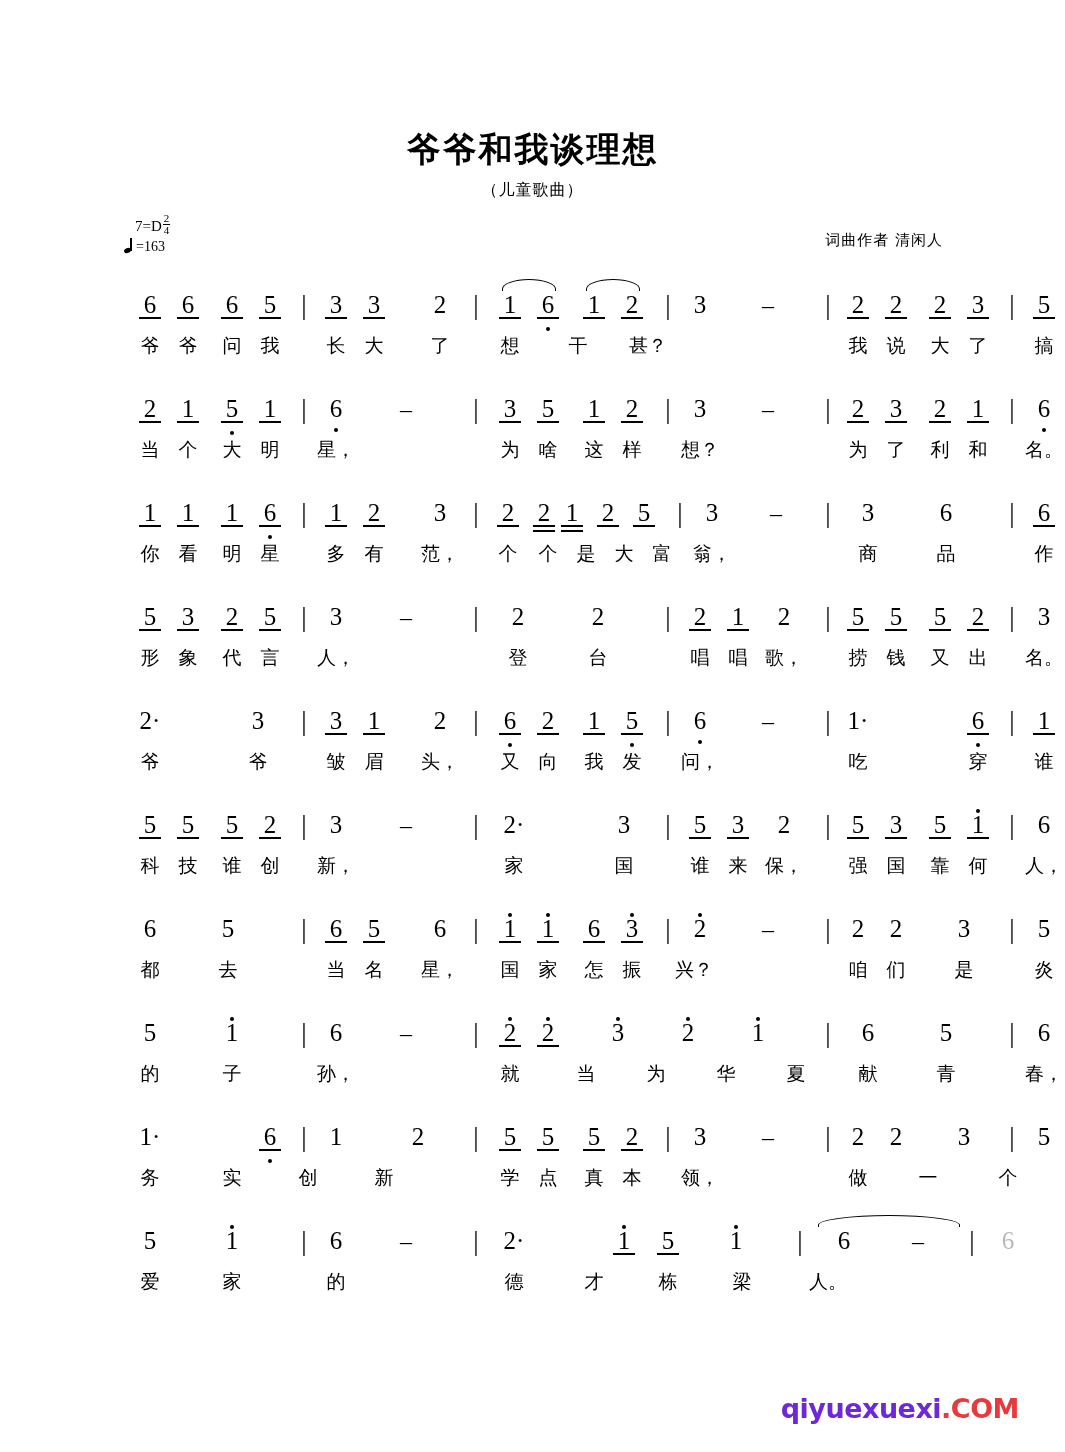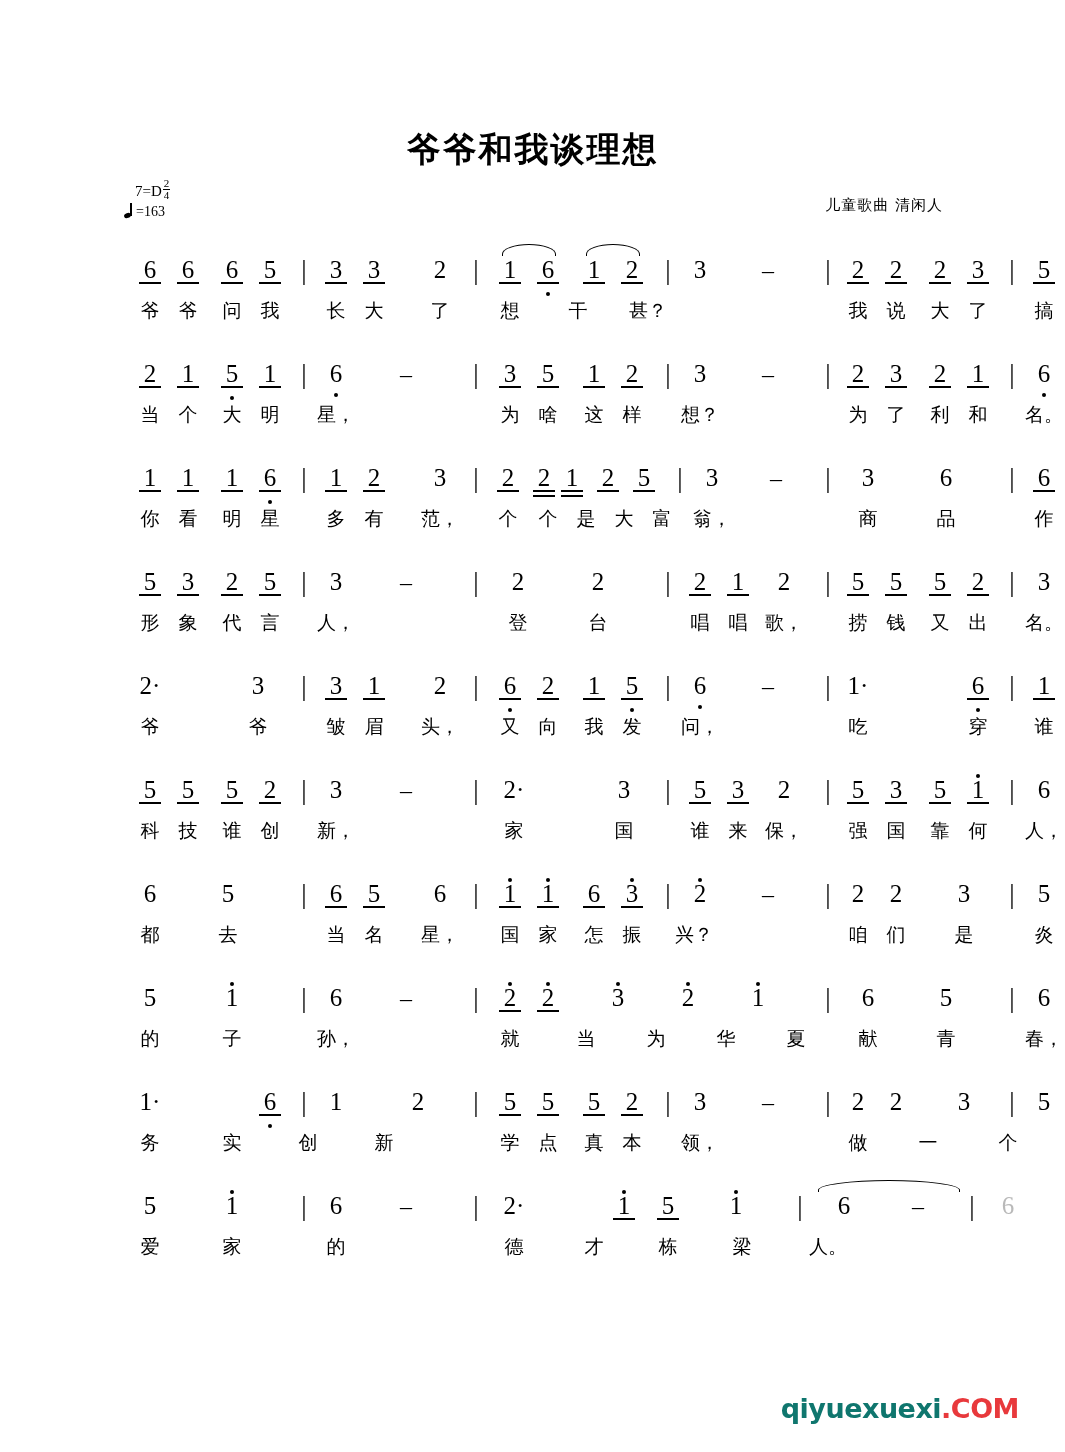--- a/index.html
+++ b/index.html
@@ -209,38 +209,39 @@
   
   .watermark {
     position: absolute;
     right: 46px;
     bottom: 28px;
     font-family: "DejaVu Sans", sans-serif;
     font-size: 27px;
     font-weight: bold;
     letter-spacing: -0.5px;
   }
-  .watermark .q { color: #0f766e; }
+  .watermark .q { color: #6d28d9; }
   .watermark .com { color: #e8393c; }
 </style>
 </head>
 <body>
 
 <div class="sheet">
 
   <h1 class="title">爷爷和我谈理想</h1>
+  <div class="subtitle">（儿童歌曲）</div>
 
   <div class="meta">
     <div class="keysig">
       <span>7=D</span><span class="frac"><span class="num">2</span><span class="den">4</span></span>
     </div>
     <div class="tempo">
       <span class="notehead"></span><span>=163</span>
     </div>
-    <div class="credit">儿童歌曲 清闲人</div>
+    <div class="credit">词曲作者 清闲人</div>
   </div>
 
   <div class="music">
 
     <div class="sysrow">
       <div class="notes">
         <span class="n u1" style="left:22px">6</span>
         <span class="n u1" style="left:60px">6</span>
         <span class="n u1" style="left:104px">6</span>
         <span class="n u1" style="left:142px">5</span>

